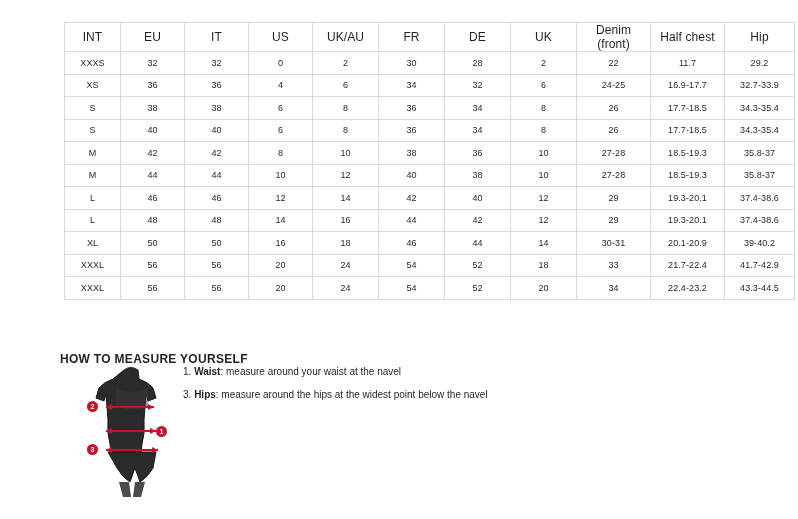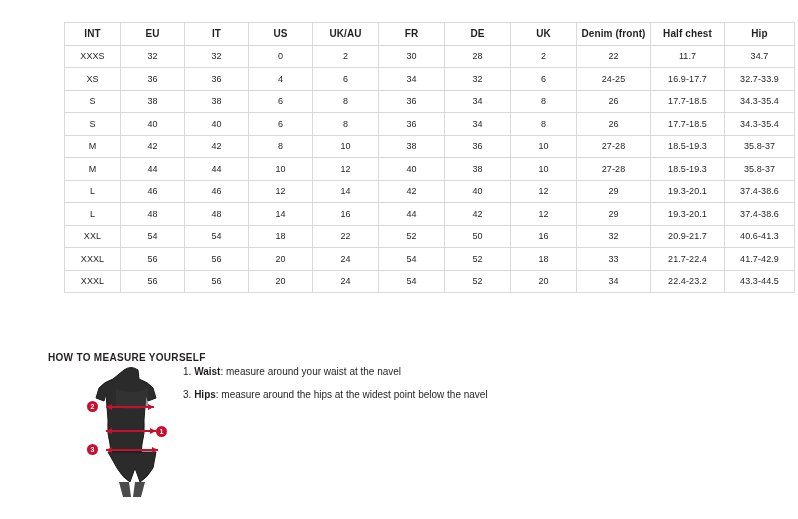--- a/index.html
+++ b/index.html
@@ -39,42 +39,42 @@
     height: 21.5px;
     font-size: 9px;
     font-weight: normal;
     text-align: center;
     vertical-align: middle;
     padding: 0 2px;
     color: #231f20;
     letter-spacing: 0.1px;
   }
   table.size-table thead th {
-    font-size: 10px;
-    font-weight: bold;
+    font-size: 12px;
+    font-weight: normal;
   }
   
   col.c-int   { width: 56px; }
   col.c-eu    { width: 64px; }
   col.c-it    { width: 64px; }
   col.c-us    { width: 64px; }
   col.c-ukau  { width: 66px; }
   col.c-fr    { width: 66px; }
   col.c-de    { width: 66px; }
   col.c-uk    { width: 66px; }
   col.c-denim { width: 74px; }
   col.c-half  { width: 74px; }
   col.c-hip   { width: 70px; }
 
   
   .howto-title {
     position: absolute;
-    left: 48px;
+    left: 60px;
     top: 352px;
-    font-size: 10px;
+    font-size: 12px;
     font-weight: bold;
     letter-spacing: 0.3px;
     color: #231f20;
   }
   .howto-list {
     position: absolute;
     left: 183px;
     top: 366px;
     width: 420px;
   }
@@ -150,21 +150,21 @@
           <td>XXXS</td>
           <td>32</td>
           <td>32</td>
           <td>0</td>
           <td>2</td>
           <td>30</td>
           <td>28</td>
           <td>2</td>
           <td>22</td>
           <td>11.7</td>
-          <td>34.7</td>
+          <td>29.2</td>
         </tr>
         <tr>
           <td>XS</td>
           <td>36</td>
           <td>36</td>
           <td>4</td>
           <td>6</td>
           <td>34</td>
           <td>32</td>
           <td>6</td>
@@ -244,31 +244,31 @@
           <td>14</td>
           <td>16</td>
           <td>44</td>
           <td>42</td>
           <td>12</td>
           <td>29</td>
           <td>19.3-20.1</td>
           <td>37.4-38.6</td>
         </tr>
         <tr>
-          <td>XXL</td>
-          <td>54</td>
-          <td>54</td>
-          <td>18</td>
-          <td>22</td>
-          <td>52</td>
+          <td>XL</td>
+          <td>50</td>
           <td>50</td>
           <td>16</td>
-          <td>32</td>
-          <td>20.9-21.7</td>
-          <td>40.6-41.3</td>
+          <td>18</td>
+          <td>46</td>
+          <td>44</td>
+          <td>14</td>
+          <td>30-31</td>
+          <td>20.1-20.9</td>
+          <td>39-40.2</td>
         </tr>
         <tr>
           <td>XXXL</td>
           <td>56</td>
           <td>56</td>
           <td>20</td>
           <td>24</td>
           <td>54</td>
           <td>52</td>
           <td>18</td>

